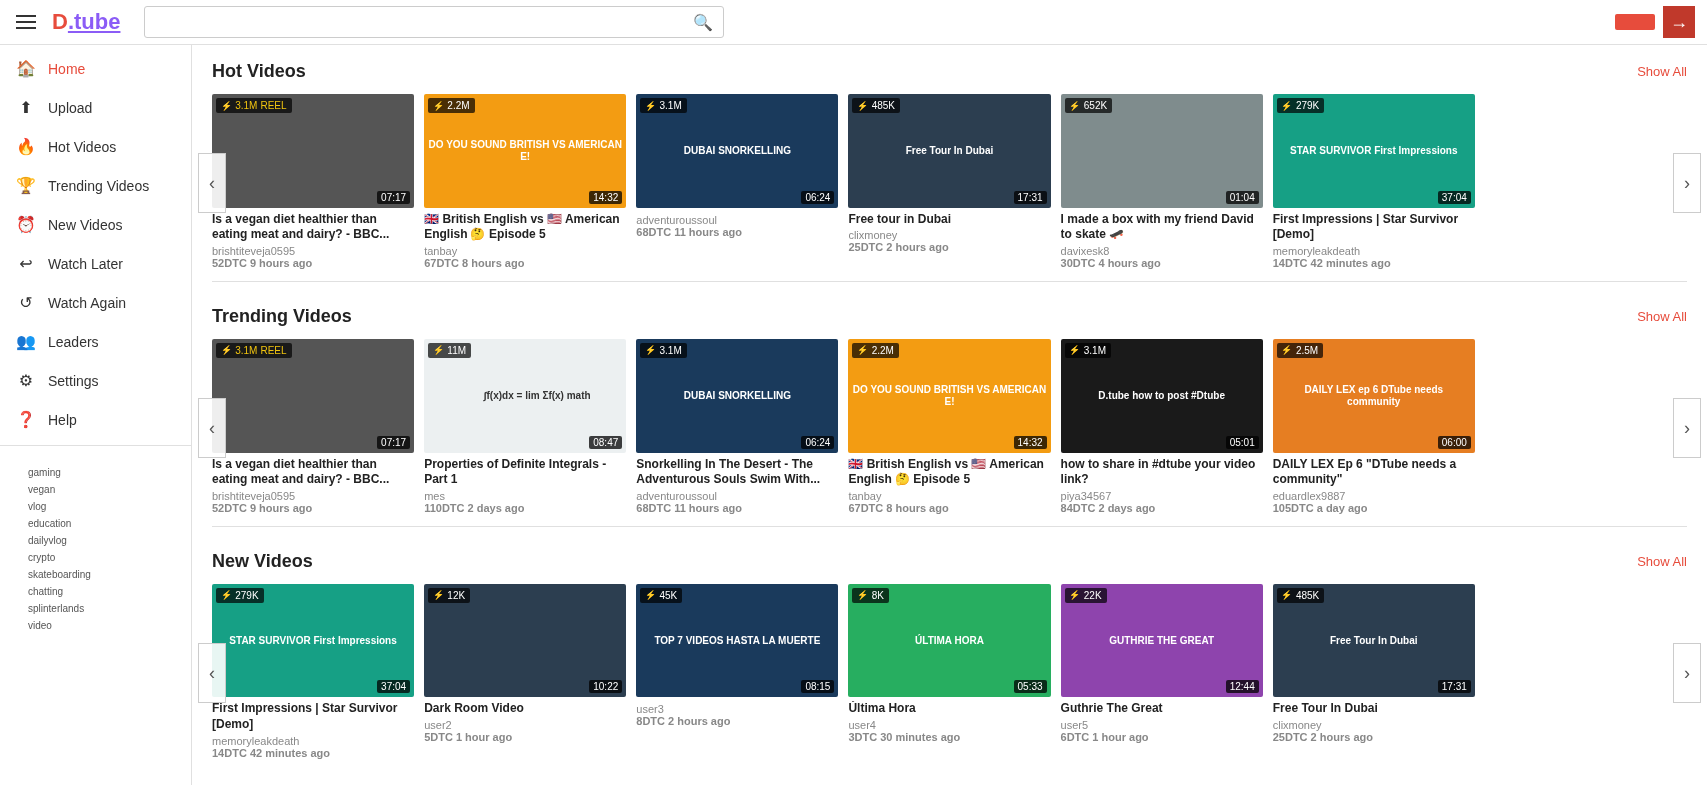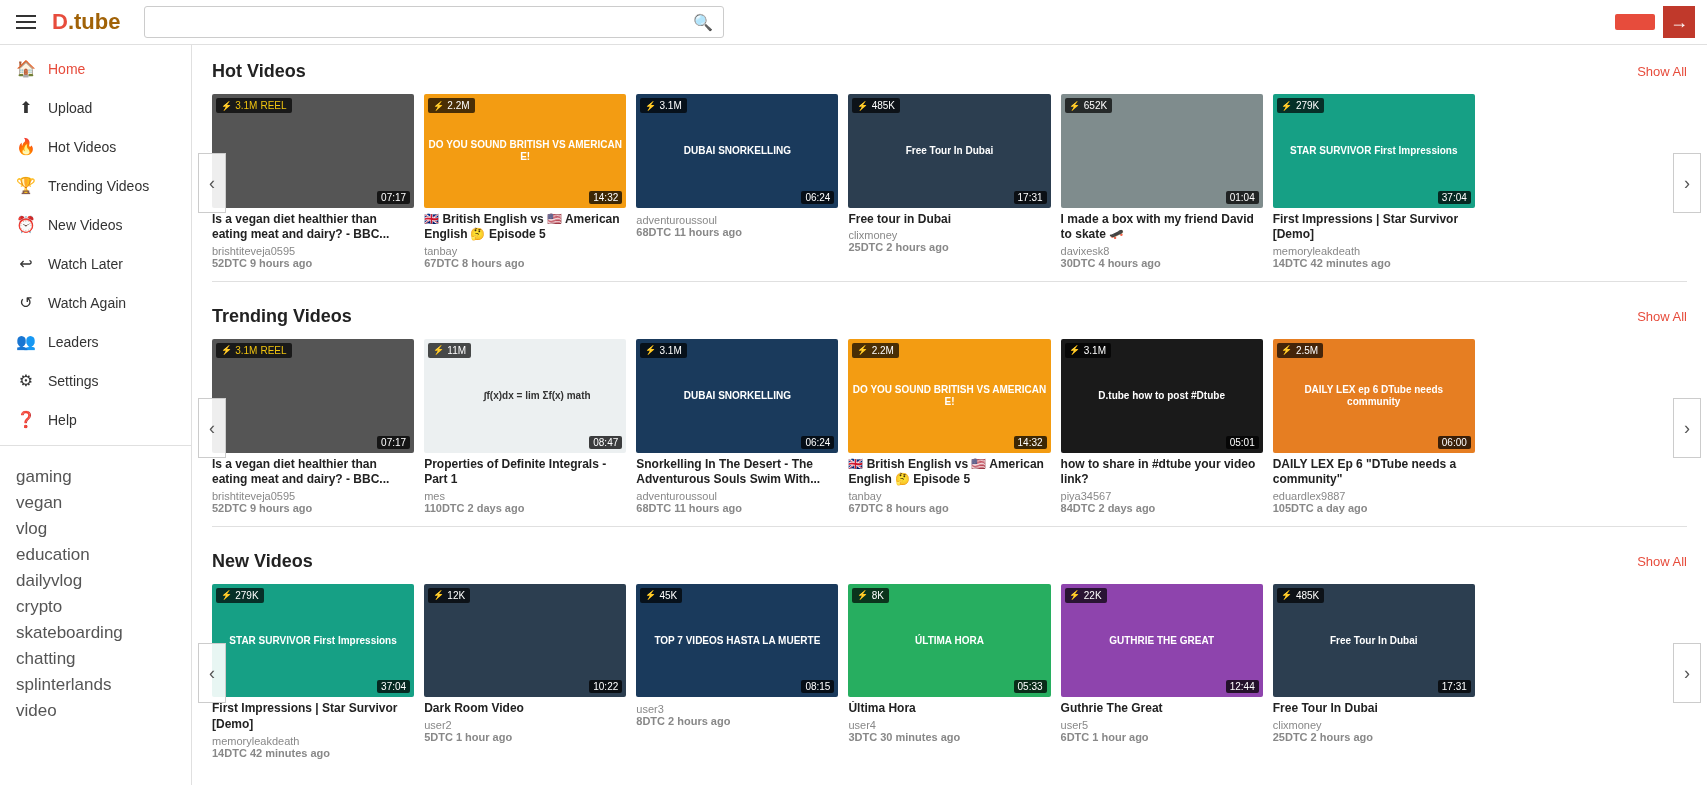--- a/index.html
+++ b/index.html
@@ -8,21 +8,21 @@
     
     .topnav {
       display: flex; align-items: center; height: 45px; padding: 0 12px;
       border-bottom: 1px solid #e0e0e0; flex-shrink: 0; gap: 12px;
     }
     .topnav-left { display: flex; align-items: center; gap: 12px; }
     .hamburger { display: flex; flex-direction: column; gap: 4px; cursor: pointer; padding: 4px; }
     .hamburger span { display: block; width: 20px; height: 2px; background: #333; }
     .logo { display: flex; align-items: center; font-weight: bold; font-size: 22px; color: #1a1a1a; }
     .logo .d { color: #e74c3c; }
-    .logo .tube { color: #a16207; }
+    .logo .tube { color: #8b5cf6; text-decoration: underline; }
     .price { font-size: 14px; color: #333; font-weight: 500; }
     .search-bar {
       flex: 1; max-width: 580px; display: flex; align-items: center;
       border: 1px solid #ccc; border-radius: 3px; height: 32px; padding: 0 10px;
     }
     .search-bar input { border: none; outline: none; width: 100%; font-size: 14px; color: #333; }
     .search-icon { color: #999; font-size: 16px; }
     .topnav-right { margin-left: auto; display: flex; align-items: center; gap: 8px; }
     .login-btn {
       background: #e74c3c; color: #fff; border: none; padding: 8px 20px;
@@ -43,21 +43,21 @@
       cursor: pointer; font-size: 14px; color: #333;
     }
     .sidebar-item.active { color: #e74c3c; }
     .sidebar-item .icon { font-size: 16px; width: 20px; text-align: center; }
     .sidebar-divider { height: 1px; background: #e0e0e0; margin: 6px 0; }
     .sidebar-section-title {
       font-size: 11px; font-weight: bold; color: #999; padding: 8px 16px 4px;
       text-transform: uppercase; letter-spacing: 0.5px;
     }
     .trending-tag {
-      display: block; padding: 3px 16px; font-size: 17px; color: #555; cursor: pointer;
+      display: block; padding: 3px 28px; font-size: 10px; color: #555; cursor: pointer;
     }
 
     
     .content-area { flex: 1; overflow-y: auto; padding: 16px 20px; }
 
     
     .section { margin-bottom: 24px; }
     .section-header { display: flex; justify-content: space-between; align-items: center; margin-bottom: 12px; }
     .section-title { font-size: 18px; font-weight: bold; color: #222; }
     .show-all { font-size: 13px; color: #e74c3c; cursor: pointer; text-align: right; }

